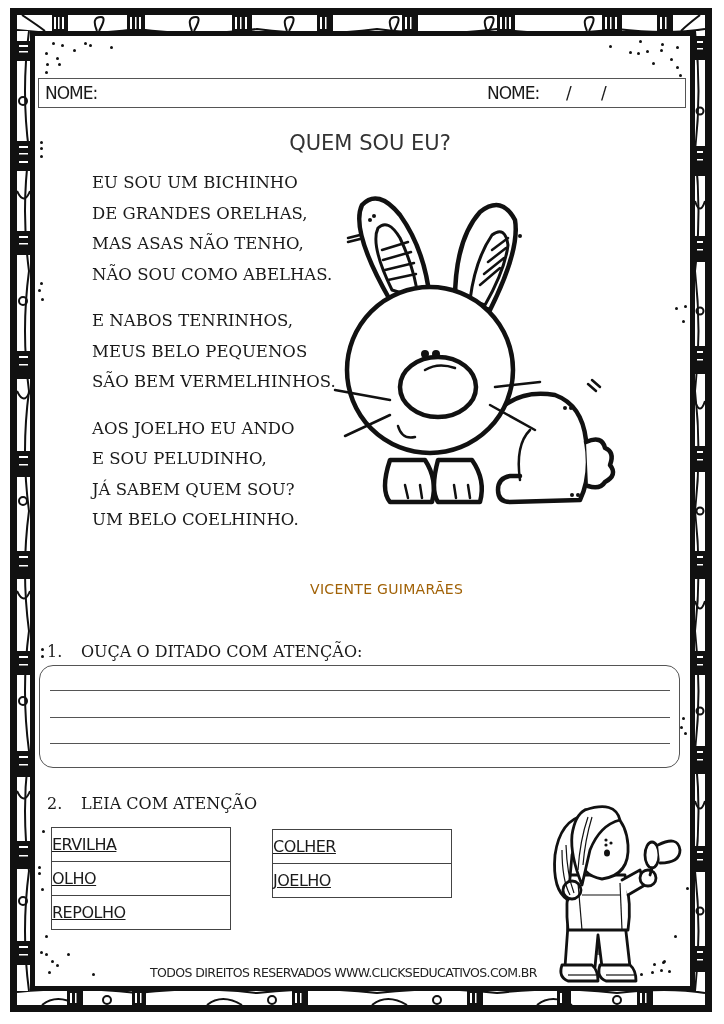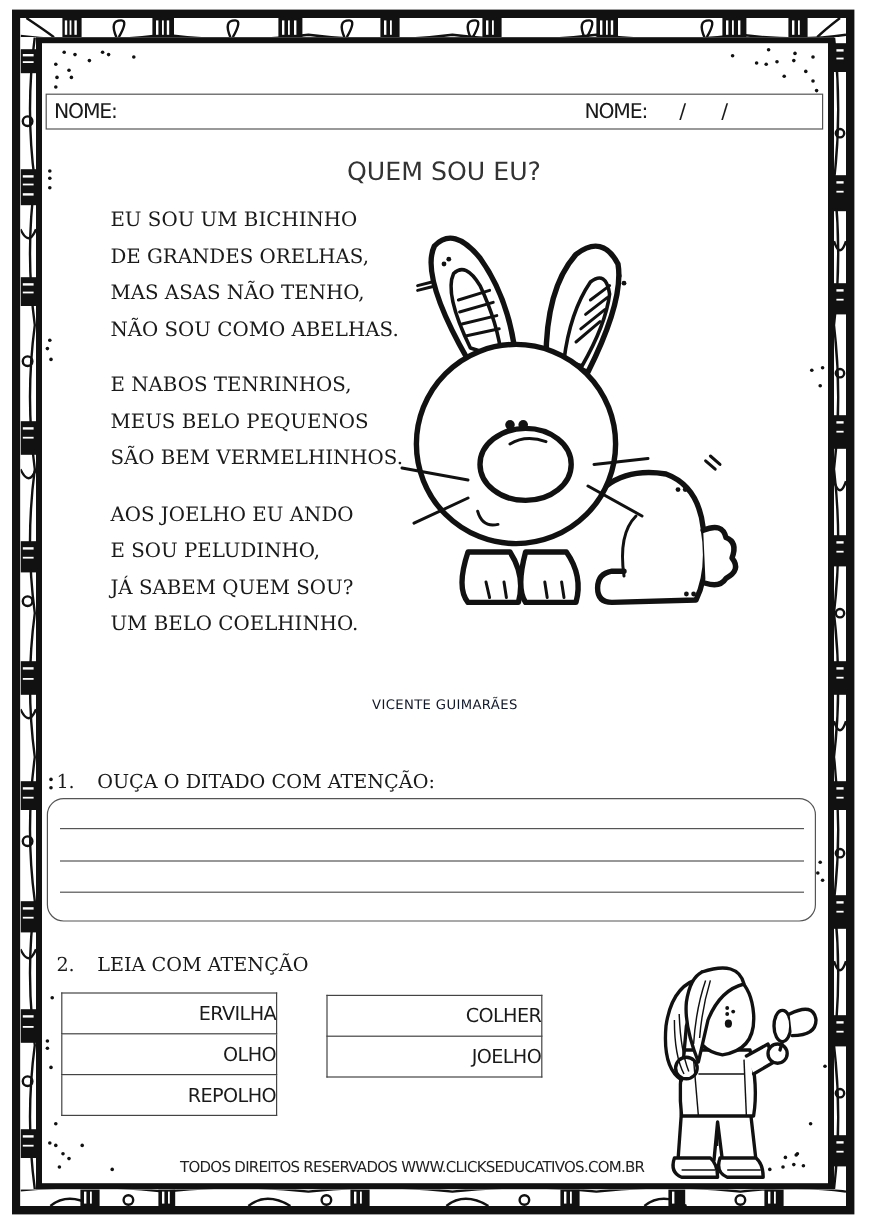--- a/index.html
+++ b/index.html
@@ -23,30 +23,30 @@
   .header-box .name-label { position: absolute; left: 6px; top: 4px; }
   .header-box .date-label { position: absolute; left: 448px; top: 4px; }
   .header-box .slash { position: absolute; top: 4px; }
 
   .title { position: absolute; left: 270px; top: 131px; width: 200px; text-align: center; font-family: "DejaVu Sans", sans-serif; font-size: 21px; color: #333; letter-spacing: 0px; font-weight: normal; }
 
   .poem { position: absolute; left: 47px; top: 168px; font-size: 16.5px; line-height: 30.5px; }
   .stanza { margin-bottom: 16px; margin-left: 45px; }
   .stanza div { white-space: nowrap; }
 
-  .author { position: absolute; left: 310px; top: 581px; font-family: "DejaVu Sans", sans-serif; font-size: 11px; color: #0f172a; letter-spacing: 0.3px; }
+  .author { position: absolute; left: 310px; top: 581px; font-family: "DejaVu Sans", sans-serif; font-size: 14px; color: #a16207; letter-spacing: 0.3px; }
 
   .q-label { position: absolute; left: 47px; font-size: 16px; white-space: nowrap; }
   .q-label .num { display: inline-block; width: 34px; }
 
   .dictation-box { position: absolute; left: 39px; top: 665px; width: 641px; height: 103px; border: 1.5px solid #555; border-radius: 14px; box-sizing: border-box; }
   .dictation-line { position: absolute; left: 10px; width: 620px; height: 0; border-top: 1.5px solid #555; }
 
   .word-table { position: absolute; border-collapse: collapse; font-family: "DejaVu Sans", sans-serif; font-size: 16px; letter-spacing: -0.5px; }
-  .word-table td { border: 1.5px solid #444; height: 33px; text-align: right; padding: 0; }
+  .word-table td { border: 1.5px solid #444; height: 33px; text-align: left; padding: 0; text-decoration: underline; }
 
   .footer-text { position: absolute; left: 150px; top: 965px; font-family: "DejaVu Sans", sans-serif; font-size: 12.5px; letter-spacing: -0.6px; color: #222; white-space: nowrap; }
 
   .illus { position: absolute; }
 </style>
 </head>
 <body>
 
 <div class="frame-outer"></div>
 

